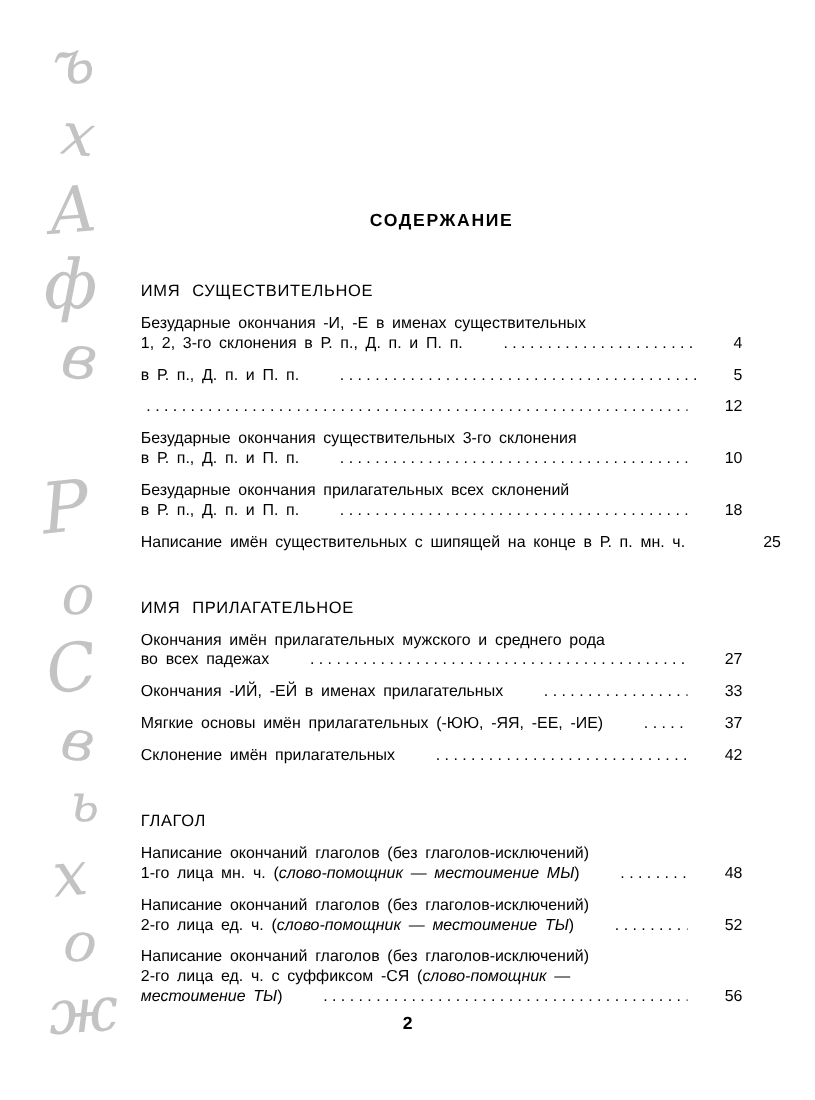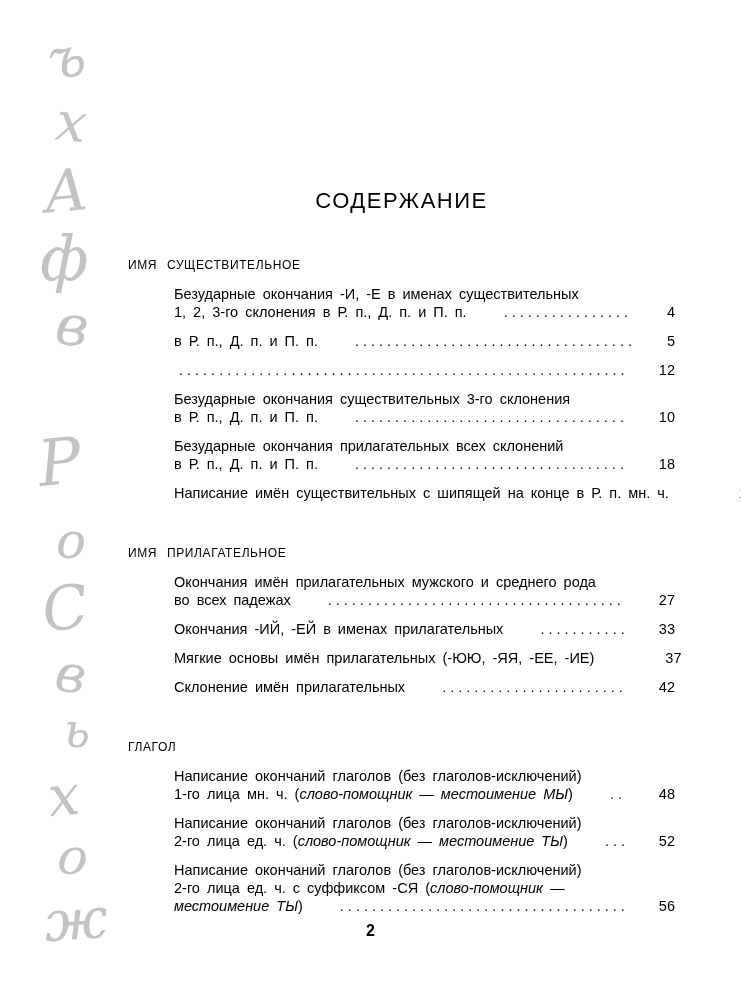--- a/index.html
+++ b/index.html
@@ -26,39 +26,38 @@
   .content {
     position: absolute;
     left: 128px;
     right: 66px;
     top: 0;
   }
   .title {
     margin-top: 188px;
     margin-bottom: 24px;
     text-align: center;
-    font-size: 22px;
+    font-size: 16px;
     line-height: 26px;
-    font-weight: normal;
+    font-weight: bold;
     letter-spacing: 1.5px;
   }
   .section { margin-bottom: 22px; }
   .section-heading {
-    font-size: 12px;
+    font-size: 15px;
     line-height: 18px;
     letter-spacing: 0.6px;
     word-spacing: 6px;
     margin-bottom: 11px;
     margin-top: 42px;
   }
   .entry {
     font-size: 14.5px;
     line-height: 18px;
     margin-bottom: 11px;
-    margin-left: 46px;
   }
   .entry-line {
     word-spacing: 3px;
   }
   .entry-last {
     display: flex;
     align-items: baseline;
     gap: 32px;
   }
   .entry-last .text {

